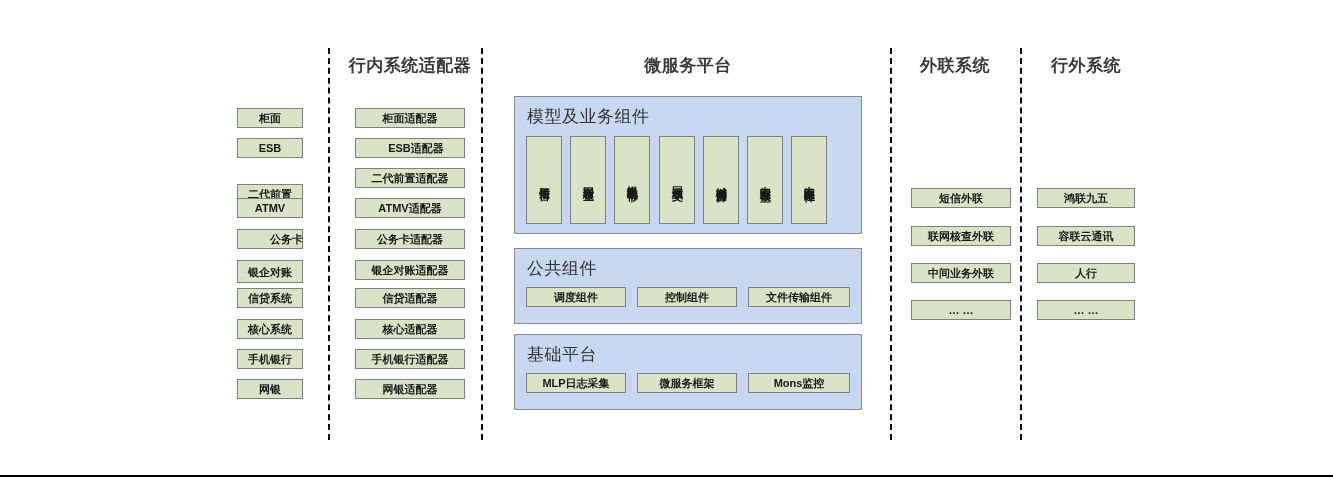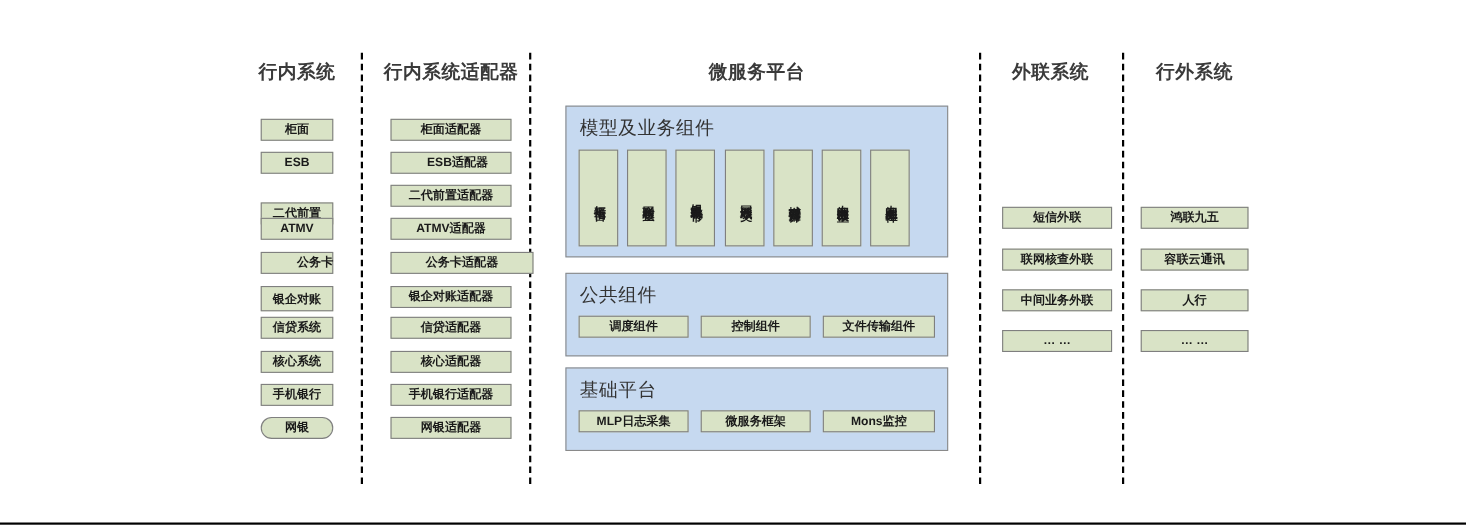--- a/index.html
+++ b/index.html
@@ -97,42 +97,41 @@
 </head>
 <body>
 
 <div id="canvas">
 
   <div class="divider" style="left:328px;"></div>
   <div class="divider" style="left:481px;"></div>
   <div class="divider" style="left:890px;"></div>
   <div class="divider" style="left:1020px;"></div>
 
-  <div class="col-title" style="left:200px; top:56px; width:140px;">行内系统</div>
   <div class="col-title" style="left:340px; top:56px; width:140px;">行内系统适配器</div>
   <div class="col-title" style="left:598px; top:56px; width:180px;">微服务平台</div>
   <div class="col-title" style="left:890px; top:56px; width:130px;">外联系统</div>
   <div class="col-title" style="left:1021px; top:56px; width:130px;">行外系统</div>
 
   <div class="gbox" style="left:237px; top:108px; width:66px; height:20px;">柜面</div>
   <div class="gbox" style="left:237px; top:138px; width:66px; height:20px;">ESB</div>
   <div class="gbox" style="left:237px; top:184px; width:66px; height:20px;">二代前置</div>
   <div class="gbox" style="left:237px; top:198px; width:66px; height:20px;">ATMV</div>
   <div class="gbox" style="left:237px; top:229px; width:66px; height:20px;padding-left:33px;">公务卡</div>
   <div class="gbox" style="left:237px; top:260px; width:66px; height:23px;">银企对账</div>
   <div class="gbox" style="left:237px; top:288px; width:66px; height:20px;">信贷系统</div>
   <div class="gbox" style="left:237px; top:319px; width:66px; height:20px;">核心系统</div>
   <div class="gbox" style="left:237px; top:349px; width:66px; height:20px;">手机银行</div>
-  <div class="gbox" style="left:237px; top:379px; width:66px; height:20px;border-radius:10px;">网银</div>
+  <div class="gbox" style="left:237px; top:379px; width:66px; height:20px;">网银</div>
 
   <div class="gbox" style="left:355px; top:108px; width:110px; height:20px;">柜面适配器</div>
   <div class="gbox" style="left:355px; top:138px; width:110px; height:20px;padding-left:12px;">ESB适配器</div>
   <div class="gbox" style="left:355px; top:168px; width:110px; height:20px;">二代前置适配器</div>
   <div class="gbox" style="left:355px; top:198px; width:110px; height:20px;">ATMV适配器</div>
-  <div class="gbox" style="left:355px; top:229px; width:130px; height:20px;">公务卡适配器</div>
+  <div class="gbox" style="left:355px; top:229px; width:110px; height:20px;">公务卡适配器</div>
   <div class="gbox" style="left:355px; top:260px; width:110px; height:20px;">银企对账适配器</div>
   <div class="gbox" style="left:355px; top:288px; width:110px; height:20px;">信贷适配器</div>
   <div class="gbox" style="left:355px; top:319px; width:110px; height:20px;">核心适配器</div>
   <div class="gbox" style="left:355px; top:349px; width:110px; height:20px;">手机银行适配器</div>
   <div class="gbox" style="left:355px; top:379px; width:110px; height:20px;">网银适配器</div>
 
   <div class="panel" style="left:514px; top:96px; width:348px; height:138px;">
     <div class="panel-title">模型及业务组件</div>
   </div>
   <div class="vbox" style="left:526px; top:136px; width:36px; height:88px;">

